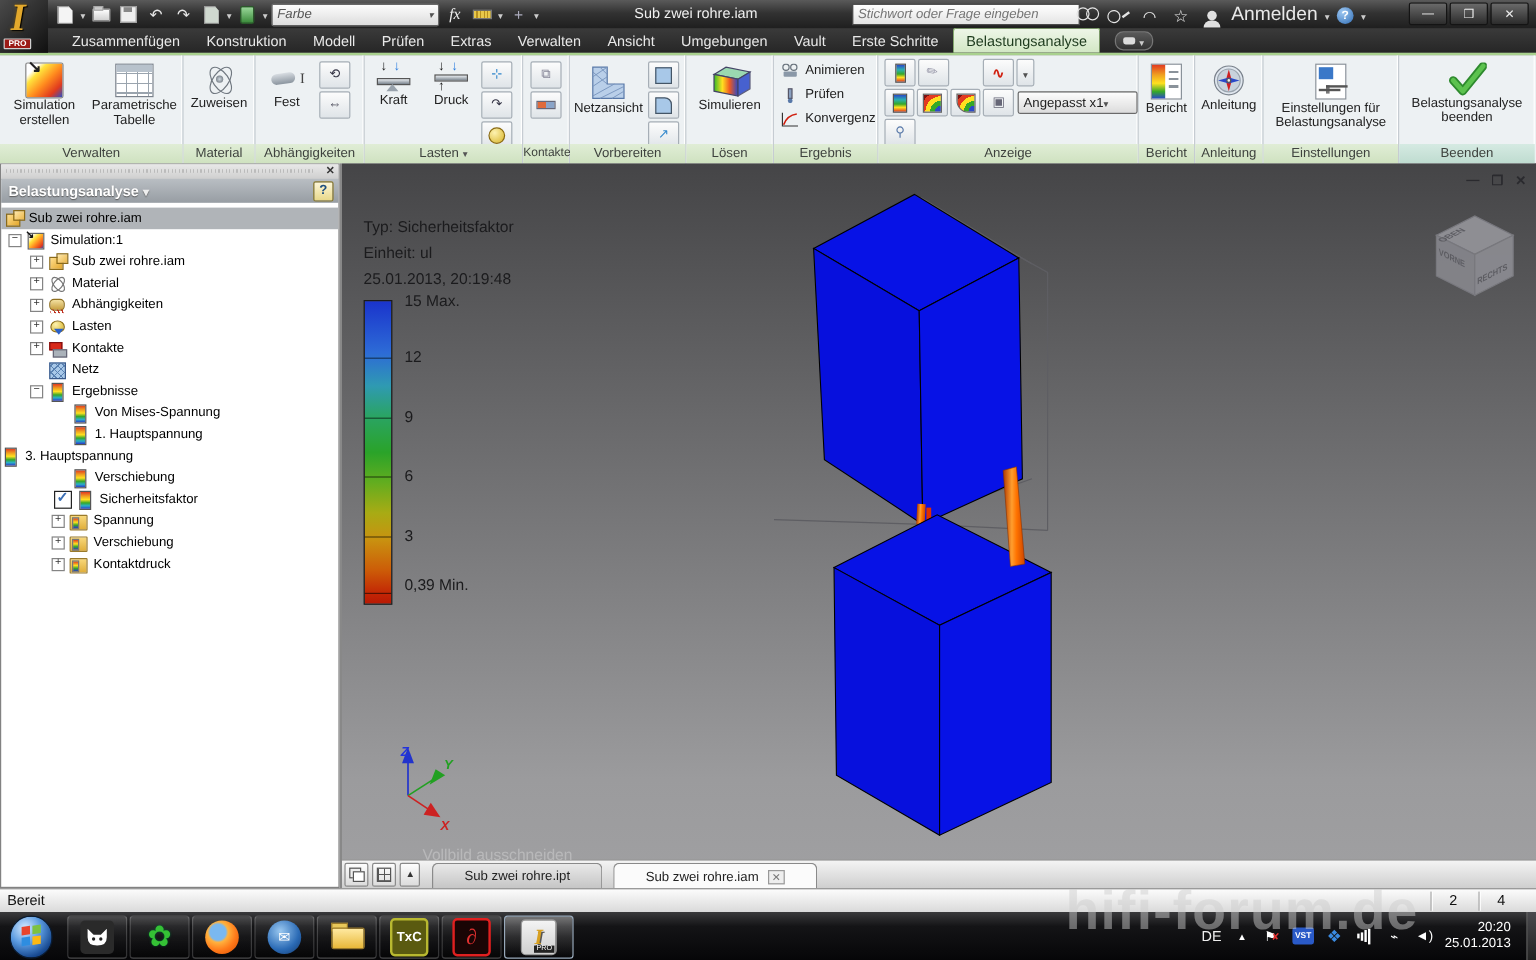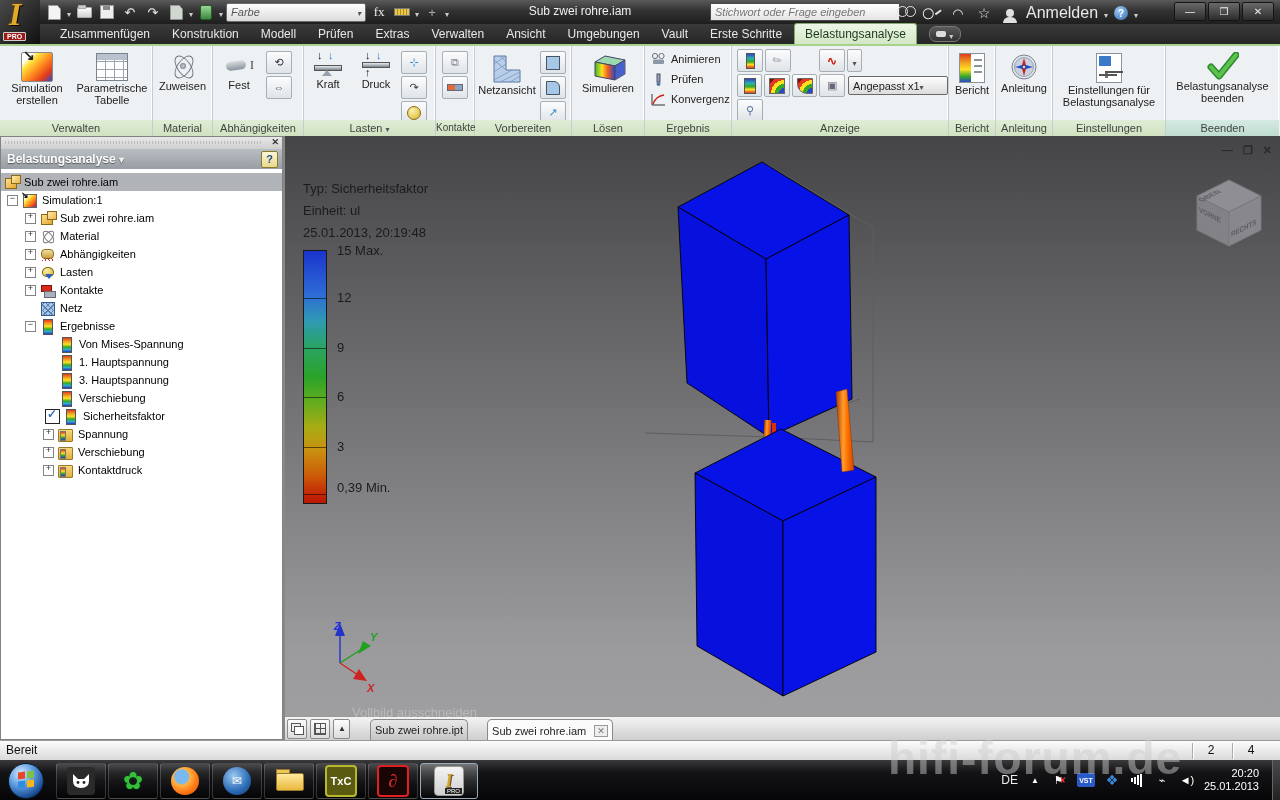--- a/index.html
+++ b/index.html
@@ -19,21 +19,21 @@
   .gi{font-size:13px;color:#e8e8e8;line-height:1;}
   .pagei{width:11px;height:13px;background:#f4f4f4;border:1px solid #999;clip-path:polygon(0 0,70% 0,100% 30%,100% 100%,0 100%);}
   .folderi{width:13px;height:9px;background:linear-gradient(#fefefe,#cfcfcf);border:1px solid #aaa;border-radius:1px;position:relative;}
   .folderi::before{content:"";position:absolute;left:0;top:-3px;width:6px;height:2px;background:#ccc;border:1px solid #aaa;}
   .floppyi{width:12px;height:12px;background:#efefef;border:1px solid #999;position:relative;}
   .floppyi::before{content:"";position:absolute;left:2px;top:0;width:7px;height:4px;background:#888;}
   .chev::before{content:"▾";font-size:8px;color:#ccc;}
   .combo{height:17px;background:linear-gradient(#fdfdfd,#dcdcdc);border:1px solid #6a6a6a;border-radius:2px;
     display:flex;align-items:center;padding:0 4px;color:#555;font-style:italic;font-size:11px;}
   #farbecombo{width:130px;justify-content:space-between;}
-  .fx{font-family:"Liberation Serif",serif;font-size:13px;color:#eee;}
+  .fx{font-family:"Liberation Serif",serif;font-style:italic;font-size:13px;color:#eee;}
   .ruleri{width:14px;height:6px;background:repeating-linear-gradient(90deg,#e8c84a 0 2px,#b89020 2px 3px);border:1px solid #777;}
   #wintitle{left:450px;top:4px;width:260px;text-align:center;color:#f0f0f0;font-size:12px;}
   #searchbox{left:710px;top:3px;width:180px;height:16px;background:linear-gradient(#ffffff,#e4e4e4);
     border:1px solid #4a4a4a;font-size:11px;font-style:italic;color:#666;padding:0 4px;}
   .tico{color:#e4e4e4;font-size:12px;width:20px;text-align:center;}
   .circ{width:9px;height:9px;border:1.5px solid #e4e4e4;border-radius:50%;display:inline-block;}
   .personi{width:8px;height:8px;border-radius:50%;background:#e0e0e0;position:relative;display:inline-block;}
   .personi::after{content:"";position:absolute;left:-3px;top:8px;width:14px;height:6px;border-radius:6px 6px 0 0;background:#e0e0e0;}
   #anmelden{color:#e8e8e8;font-size:16px;}
   .helpcirc{width:14px;height:14px;border-radius:50%;background:radial-gradient(circle at 35% 30%,#9ec8f2,#2f6db5);
@@ -156,22 +156,22 @@
   .sclabel{position:absolute;left:52px;color:#1b1b1d;font-size:13px;}
   #mdicontrols{right:8px;top:8px;display:flex;gap:10px;color:#2a2a2e;font-size:11px;font-weight:bold;}
   
   #tabstrip2{left:0;top:580px;width:995px;height:24px;background:linear-gradient(#f4f4f4,#cdcdcd);border-top:1px solid #9a9a9a;display:flex;align-items:flex-end;}
   .wbtn{width:18px;height:18px;margin:0 1px 2px 2px;background:linear-gradient(#fdfdfd,#dcdcdc);border:1px solid #8a8a8a;border-radius:2px;position:relative;}
   .wbtn .sq{position:absolute;left:3px;top:3px;width:8px;height:7px;border:1px solid #555;background:#eee;}
   .wbtn .sq2{position:absolute;left:6px;top:6px;width:8px;height:7px;border:1px solid #555;background:#fff;}
   .wbtn .g4{position:absolute;left:3px;top:3px;width:10px;height:10px;
     background:repeating-linear-gradient(0deg,#555 0 1px,transparent 1px 5px),repeating-linear-gradient(90deg,#555 0 1px,transparent 1px 5px);border:1px solid #555;}
   .wbtn .up{position:absolute;left:4px;top:4px;font-size:8px;color:#333;}
-  .dtab{height:21px;line-height:20px;font-size:11px;color:#222;padding:0 4px;border:1px solid #8a8a8a;border-bottom:none;
-    border-radius:5px 5px 0 0;background:linear-gradient(#e8e8e8,#c4c4c4);margin-left:19px;}
+  .dtab{height:21px;line-height:20px;font-size:11px;color:#222;padding:0 26px;border:1px solid #8a8a8a;border-bottom:none;
+    border-radius:5px 5px 0 0;background:linear-gradient(#e8e8e8,#c4c4c4);margin-left:9px;}
   .dtab.active{background:#fbfbfb;display:flex;align-items:center;gap:8px;}
   .dtab .closex{font-size:9px;color:#777;border:1px solid #999;background:#eee;padding:0 2px;line-height:10px;}
   
   #statusbar{left:0;top:740px;width:1280px;height:20px;background:linear-gradient(#fcfcfc,#d8d8d8);border-top:1px solid #9a9a9a;
     font-size:12px;color:#111;}
   #statusbar .msg{position:absolute;left:6px;top:2px;}
   .sep{position:absolute;top:2px;width:1px;height:16px;background:#aaa;box-shadow:1px 0 0 #fff;}
   .scount{position:absolute;top:2px;width:30px;text-align:center;}
   
   #taskbar{left:0;top:760px;width:1280px;height:40px;background:linear-gradient(#3a3a3c,#141416 30%,#060608);}
@@ -619,21 +619,21 @@
       <span>Ergebnisse</span>
     </div>
     <div class="trow" style="padding-left:58px;">
       <span class="ticon i-res"></span>
       <span>Von Mises-Spannung</span>
     </div>
     <div class="trow" style="padding-left:58px;">
       <span class="ticon i-res"></span>
       <span>1. Hauptspannung</span>
     </div>
-    <div class="trow" style="padding-left:58px;text-align:center;">
+    <div class="trow" style="text-align:center;">
       <span class="ticon i-res"></span>
       <span>3. Hauptspannung</span>
     </div>
     <div class="trow" style="padding-left:58px;">
       <span class="ticon i-res"></span>
       <span>Verschiebung</span>
     </div>
     <div class="trow" style="padding-left:44px;">
       <span class="cbx"></span>
       <span class="ticon i-res"></span>

